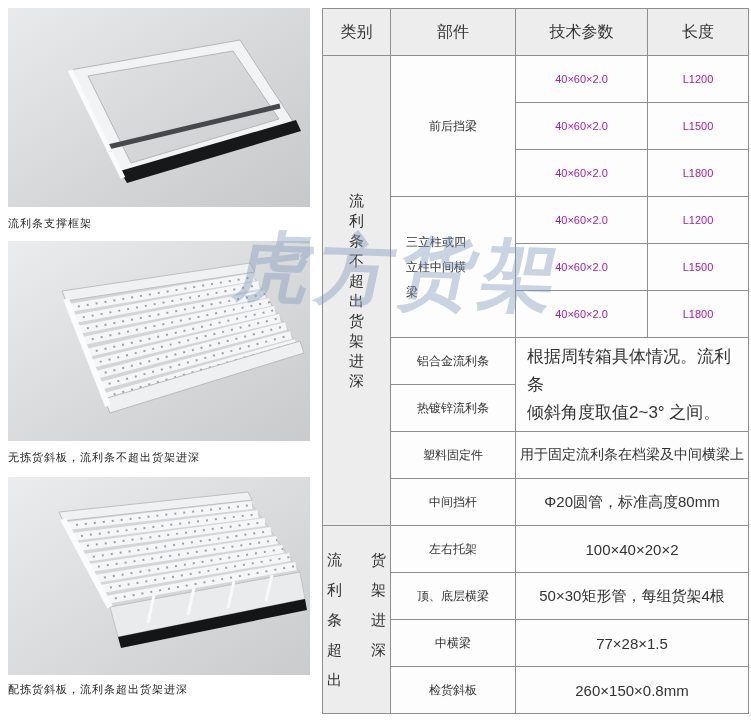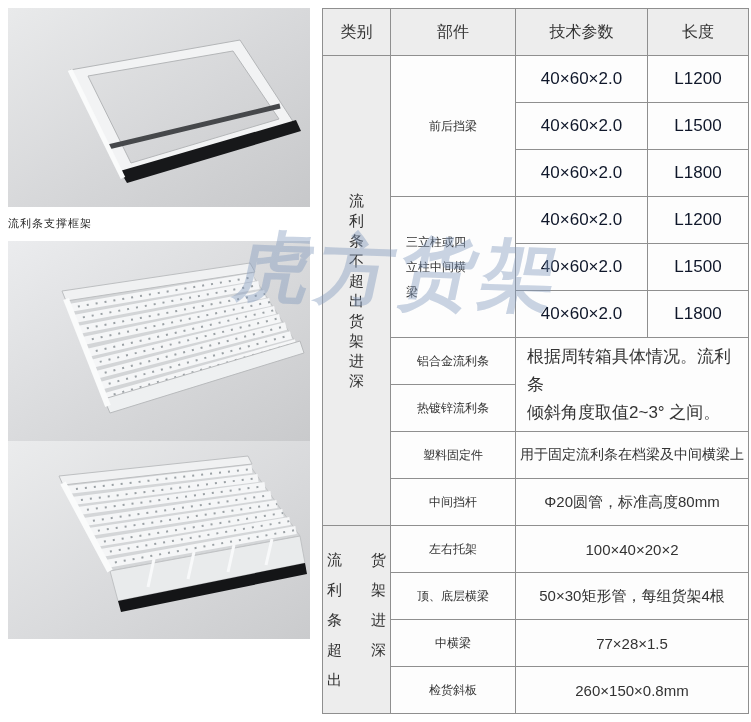--- a/index.html
+++ b/index.html
@@ -84,21 +84,21 @@
     line-height: 25px;
   }
   td.desc-pre {
     white-space: pre-line;
     text-align: left;
     padding-left: 11px;
     font-size: 17px;
     line-height: 28px;
   }
   td.desc-fit { font-size: 14px; padding: 2px 2px; }
-  td.param, td.len { font-size: 17px; color: #0f172a; }
+  td.param, td.len { font-size: 11px; color: #a21caf; }
 </style>
 </head>
 <body>
 
 <div class="gallery">
 
   <svg class="g-img" width="302" height="199" viewBox="0 0 302 199">
     <defs>
       <linearGradient id="bg1" x1="0" y1="0" x2="1" y2="1">
         <stop offset="0" stop-color="#e9eaeb"></stop>
@@ -143,20 +143,21 @@
         <line x1="75" y1="100" x2="262" y2="61"></line>
       <line x1="79" y1="112" x2="267" y2="69"></line>
         <line x1="83" y1="123" x2="272" y2="77"></line>
       <line x1="88" y1="134" x2="278" y2="85"></line>
         <line x1="92" y1="145" x2="283" y2="94"></line>
       <line x1="97" y1="156" x2="288" y2="102"></line>
     </g>
     <polygon points="96,158 292,100 296,112 102,172" fill="#eef0f1" stroke="#b8babc" stroke-width="1"></polygon>
     <line x1="58" y1="58" x2="100" y2="165" stroke="#fafbfb" stroke-width="6"></line>
   </svg>
+  <div class="g-cap cap2">无拣货斜板，流利条不超出货架进深</div>
 
   <svg class="g-img" width="302" height="198" viewBox="0 0 302 198">
     <defs>
       <linearGradient id="bg3" x1="0" y1="0" x2="1" y2="1">
         <stop offset="0" stop-color="#ebeced"></stop>
           <stop offset="0.55" stop-color="#d9dadc"></stop>
           <stop offset="1" stop-color="#cacbcd"></stop>
       </linearGradient>
     </defs>
     <rect width="302" height="198" fill="url(#bg3)"></rect>
@@ -185,20 +186,21 @@
     <polygon points="102,130 292,95 297,122 110,160" fill="#e9ebec" stroke="#c0c2c4" stroke-width="1"></polygon>
     <g stroke="#f8f9fa" stroke-width="3">
       <line x1="140" y1="146" x2="146" y2="118"></line>
         <line x1="180" y1="138" x2="186" y2="111"></line>
       <line x1="220" y1="131" x2="226" y2="104"></line>
         <line x1="258" y1="124" x2="264" y2="98"></line>
     </g>
     <polygon points="110,160 297,122 299,133 113,171" fill="#141517"></polygon>
     <line x1="55" y1="42" x2="102" y2="130" stroke="#fafbfb" stroke-width="6"></line>
   </svg>
+  <div class="g-cap cap3">配拣货斜板，流利条超出货架进深</div>
 </div>
 
 <div class="watermark">虎方货架</div>
 
 <div class="spec-wrap">
   <table class="spec">
     <colgroup>
       <col style="width:68px">
         <col style="width:125px">
         <col style="width:132px">

